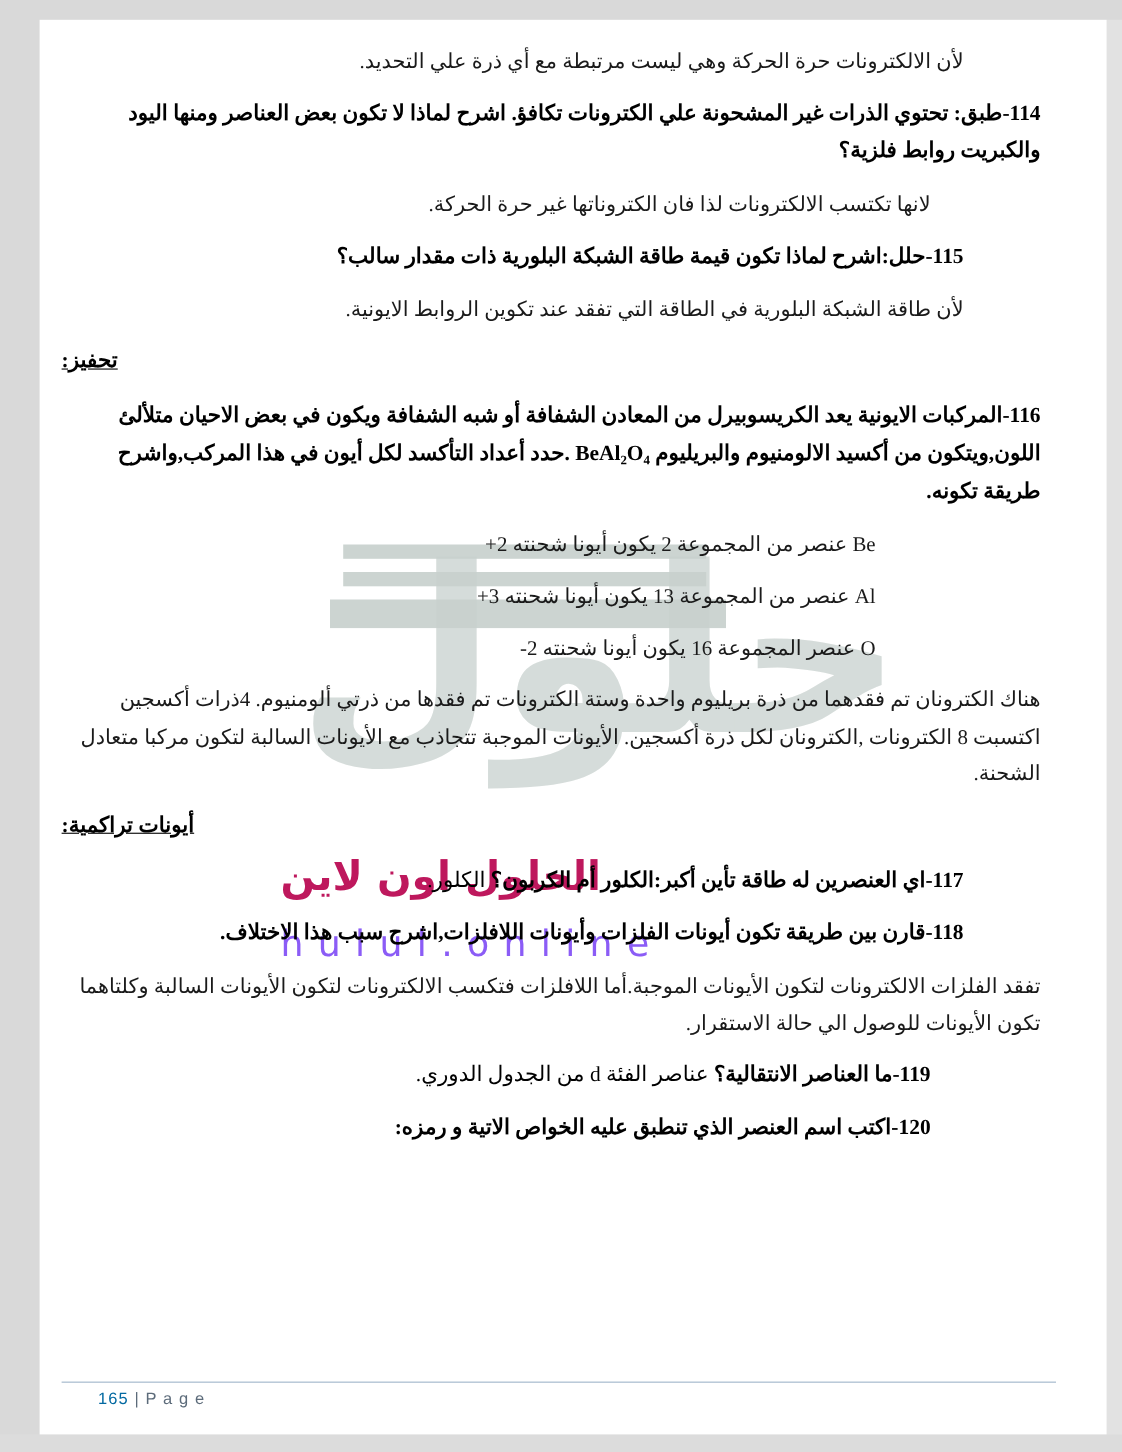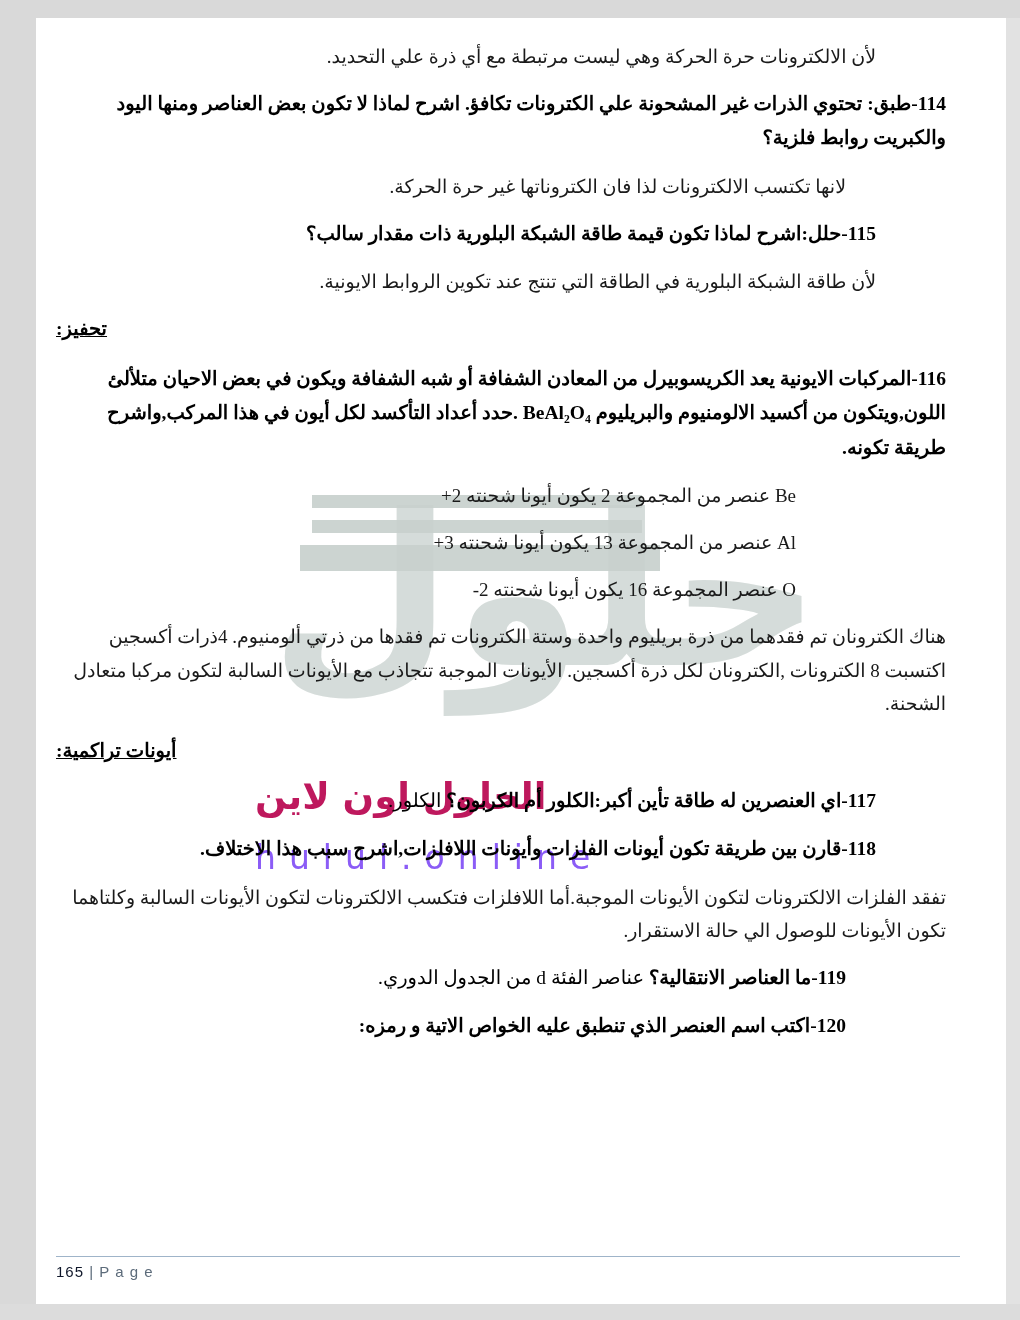--- a/index.html
+++ b/index.html
@@ -159,21 +159,21 @@
     margin-bottom: 6px;
   }
   .footer-text {
     direction: ltr;
     text-align: left;
     font-size: 15px;
     color: #5c6b7a;
     font-family: "Liberation Sans", sans-serif;
     letter-spacing: 1px;
   }
-  .footer-num { color: #0f172a; }
+  .footer-num { color: #0369a1; margin-left: 33px; }
 </style>
 </head>
 <body>
 
 <div class="page">
 
   <div class="page-edge-left"></div>
   <div class="page-edge-right"></div>
   <div class="page-edge-top"></div>
   <div class="page-edge-bottom"></div>
@@ -190,21 +190,21 @@
   </div>
 
   <div class="content">
 
     <p class="answer indent-1">لأن الالكترونات حرة الحركة وهي ليست مرتبطة مع أي ذرة علي التحديد.</p>
 
     <p class="question">114-طبق: تحتوي الذرات غير المشحونة علي الكترونات تكافؤ. اشرح لماذا لا تكون بعض العناصر ومنها اليود والكبريت روابط فلزية؟</p>
     <p class="answer indent-2">لانها تكتسب الالكترونات لذا فان الكتروناتها غير حرة الحركة.</p>
 
     <p class="question indent-1">115-حلل:اشرح لماذا تكون قيمة طاقة الشبكة البلورية ذات مقدار سالب؟</p>
-    <p class="answer indent-1">لأن طاقة الشبكة البلورية في الطاقة التي تنتج عند تكوين الروابط الايونية.</p>
+    <p class="answer indent-1">لأن طاقة الشبكة البلورية في الطاقة التي تفقد عند تكوين الروابط الايونية.</p>
 
     <p class="section-head" style="text-align:left; padding-left:0;">
       <span>تحفيز:</span>
     </p>
 
     <p class="question">
       <span>116-المركبات الايونية يعد الكريسوبيرل من المعادن الشفافة أو شبه الشفافة ويكون في بعض الاحيان متلألئ اللون,ويتكون من أكسيد الالومنيوم والبريليوم</span>
       <span class="formula ltr-inline">BeAl₂O₄</span>
       <span>.حدد أعداد التأكسد لكل أيون في هذا المركب,واشرح طريقة تكونه.</span>
     </p>

